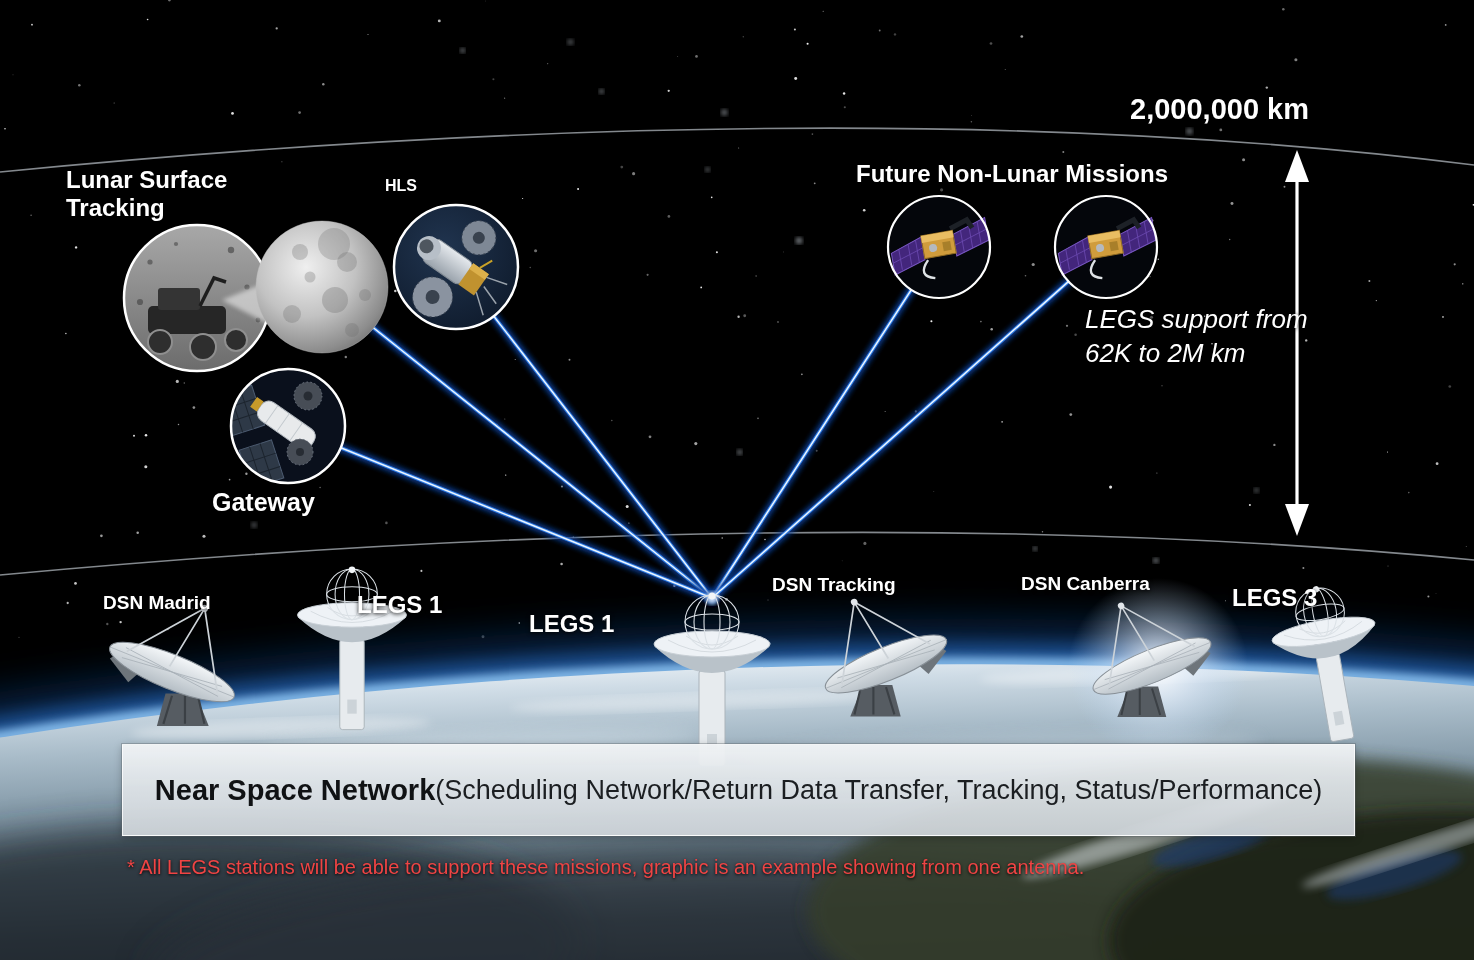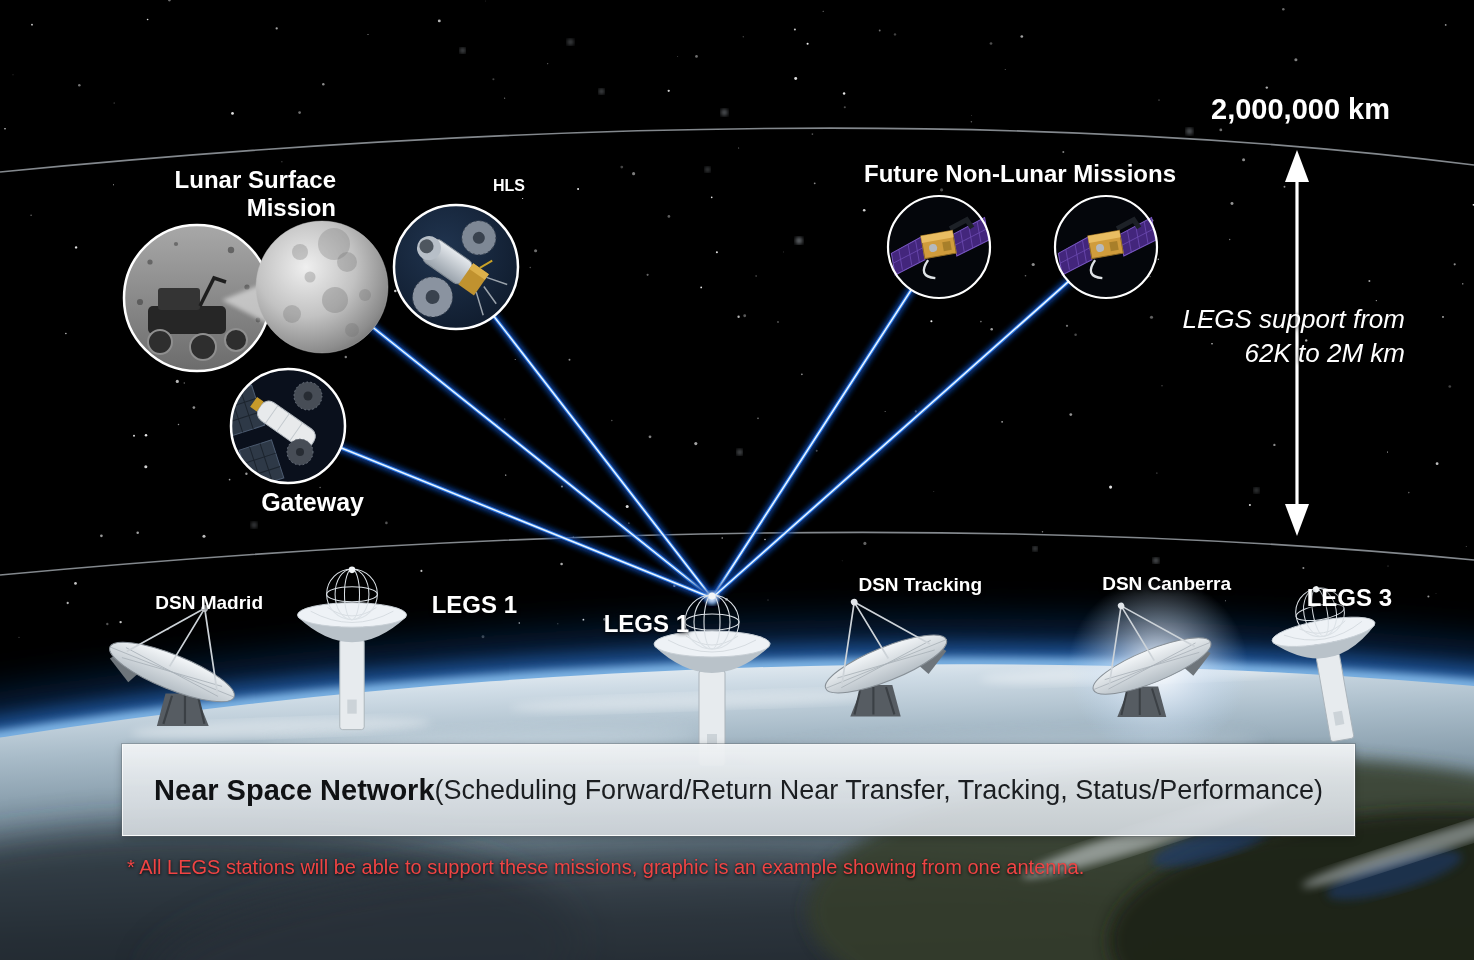--- a/index.html
+++ b/index.html
@@ -2,21 +2,21 @@
 <html><head>
 <meta charset="utf-8">
 <style>
   html,body { margin:0; padding:0; background:#000; }
   .stage {
     position:relative; width:1474px; height:960px; overflow:hidden;
     background:#000; font-family:"Liberation Sans", sans-serif;
   }
   .stage svg { position:absolute; left:0; top:0; }
   .lbl {
-    position:absolute; color:#ffffff; font-weight:bold; text-align:right;
+    position:absolute; color:#ffffff; font-weight:bold; text-align:left;
     white-space:pre-line; text-shadow:0 1px 4px rgba(0,0,0,.9); line-height:1.2;
     font-family:"Liberation Sans", sans-serif;
   }
   #lbl-outer     { left:1130px; top:92px;  width:260px; font-size:29px; }
   #lbl-lunar     { left:66px;   top:166px; width:270px; font-size:24px; line-height:1.15; }
   #lbl-hls       { left:385px;  top:176px; width:140px; font-size:16px; }
   #lbl-gateway   { left:212px;  top:487px; width:152px; font-size:25px; }
   #lbl-future    { left:856px;  top:160px; width:320px; font-size:24px; }
   #lbl-range     { left:1085px; top:303px; width:320px; font-size:26px; font-style:italic; font-weight:normal; line-height:1.3; }
   #lbl-inner     { left:1107px; top:490px; width:200px; font-size:25px; }
@@ -513,32 +513,32 @@
     </g>
     <circle cx="288" cy="426" r="57" fill="none" stroke="#ffffff" stroke-width="2.5"></circle>
   </g>
 
   <use href="#sat-nonlunar" transform="translate(939,247)"></use>
   <use href="#sat-nonlunar" transform="translate(1106,247)"></use>
 </svg>
 
   <div class="lbl" id="lbl-outer">2,000,000 km</div>
   <div class="lbl" id="lbl-lunar">Lunar Surface
-Mission</div>
+Tracking</div>
   <div class="lbl" id="lbl-hls">HLS</div>
   <div class="lbl" id="lbl-gateway">Gateway</div>
   <div class="lbl" id="lbl-future">Future Non-Lunar Missions</div>
   <div class="lbl" id="lbl-range">LEGS support from
 62K to 2M km</div>
   <div class="lbl" id="lbl-madrid">DSN Madrid</div>
   <div class="lbl" id="lbl-legs1">LEGS 1</div>
   <div class="lbl" id="lbl-legs2">LEGS 1</div>
   <div class="lbl" id="lbl-goldstone">DSN Tracking</div>
   <div class="lbl" id="lbl-canberra">DSN Canberra</div>
   <div class="lbl" id="lbl-legs3">LEGS 3</div>
 
   <div class="banner">
     <span class="banner-title">Near Space Network</span>
-    <span class="banner-sub">(Scheduling Forward/Return Near Transfer, Tracking, Status/Performance)</span>
+    <span class="banner-sub">(Scheduling Network/Return Data Transfer, Tracking, Status/Performance)</span>
   </div>
 
   <div class="footnote">* All LEGS stations will be able to support these missions, graphic is an example showing from one antenna.</div>
 </div>
 
 </body></html>

